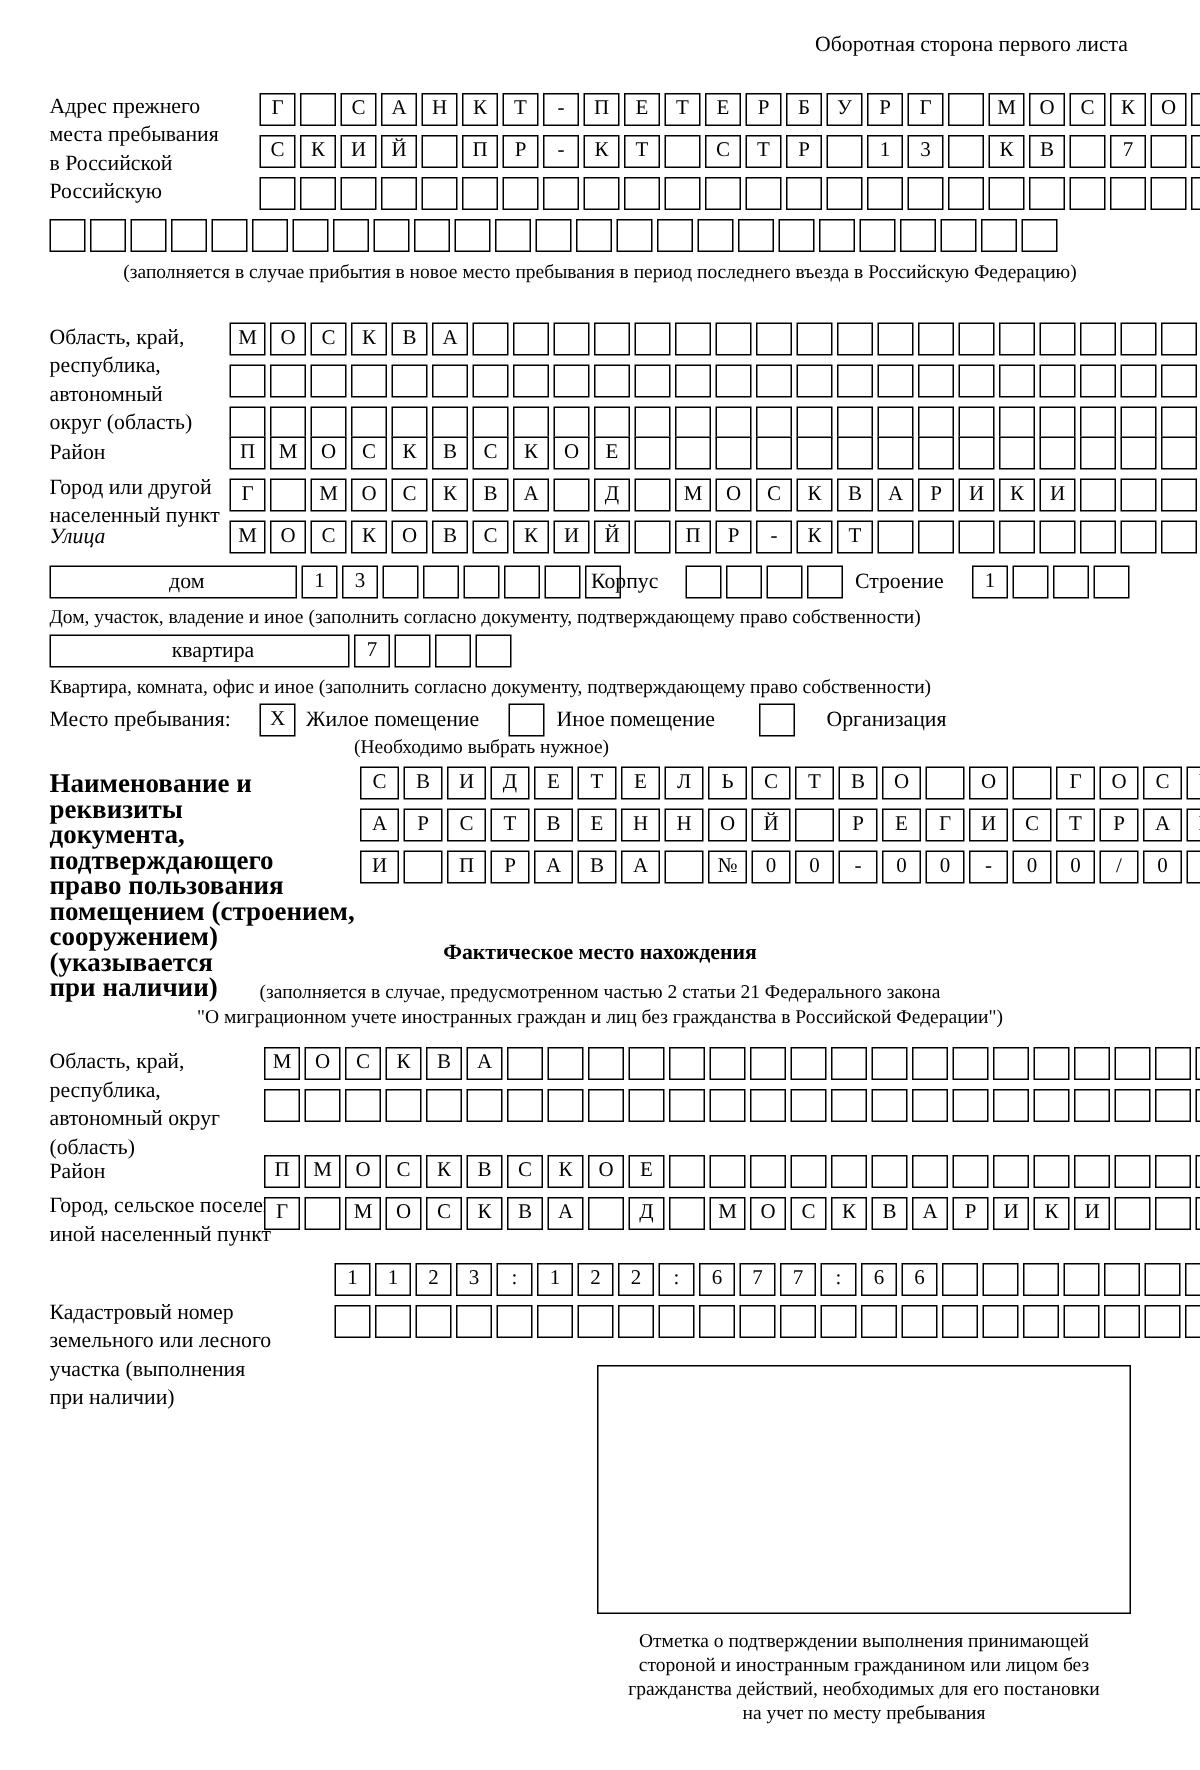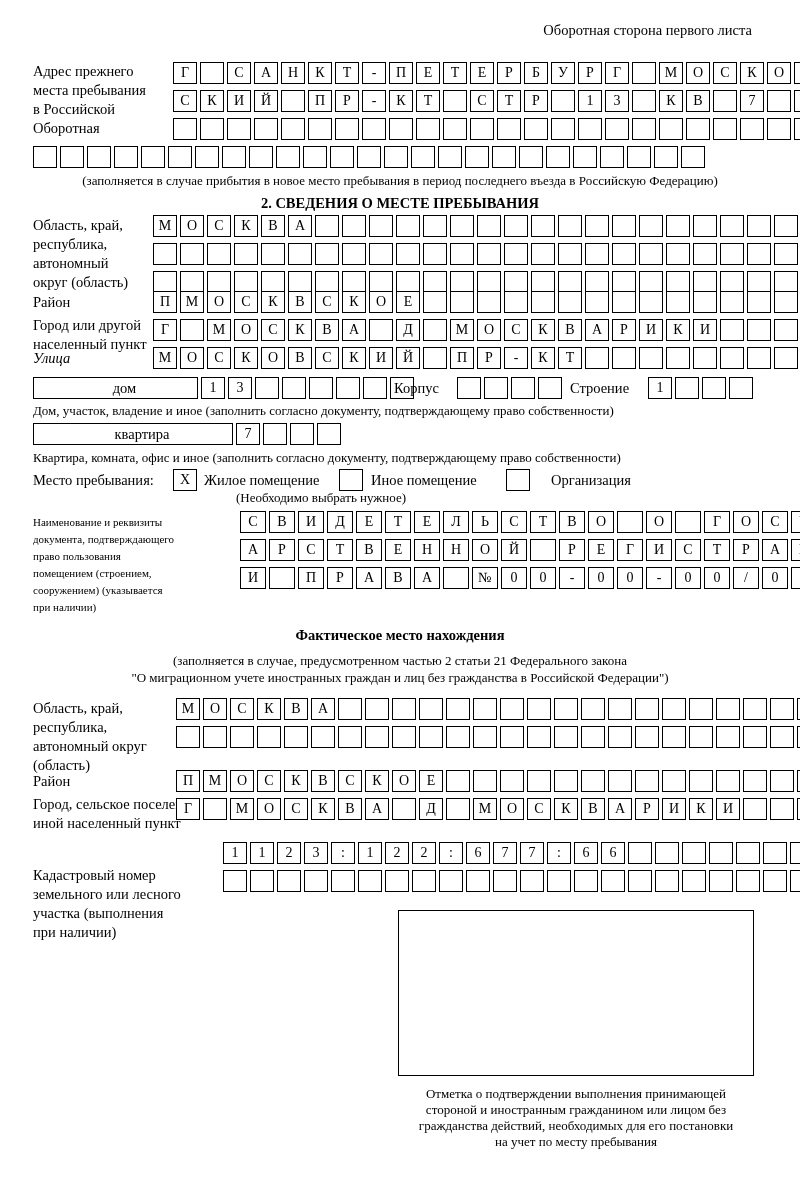--- a/index.html
+++ b/index.html
@@ -26,22 +26,23 @@
     right: 48px;
     top: 22px;
     font-size: 14.5px;
   }
 
   .lbl {
     font-size: 14.5px;
     line-height: 19px;
   }
   .lbl-sm {
-    font-size: 11px;
+    font-size: 18px;
     line-height: 17px;
+    font-weight: bold;
   }
   .center { text-align: center; }
 
   
   .cellrow {
     display: flex;
     gap: 0px;
   }
   .cell {
     width: 24px;
@@ -95,21 +96,21 @@
 <body>
 
 <div class="page">
 
   <div class="abs hdr-right">Оборотная сторона первого листа</div>
 
   <div class="abs lbl" style="left:33px; top:62px; width:140px;">
     <div>Адрес прежнего</div>
     <div>места пребывания</div>
     <div>в Российской</div>
-    <div>Оборотная</div>
+    <div>Российскую</div>
   </div>
 
   <div class="abs cellrow" style="left:173px; top:62px;">
     <div class="cell">Г</div>
     <div class="cell"></div>
     <div class="cell">С</div>
     <div class="cell">А</div>
     <div class="cell">Н</div>
     <div class="cell">К</div>
     <div class="cell">Т</div>
@@ -209,21 +210,20 @@
     <div class="cell"></div>
     <div class="cell"></div>
     <div class="cell"></div>
     <div class="cell"></div>
     <div class="cell"></div>
     <div class="cell"></div>
   </div>
 
   <div class="abs note center" style="left:0px; top:173px; width:800px;">(заполняется в случае прибытия в новое место пребывания в период последнего въезда в Российскую Федерацию)</div>
 
-  <div class="abs sec-title" style="left:0px; top:195px; width:800px;">2. СВЕДЕНИЯ О МЕСТЕ ПРЕБЫВАНИЯ</div>
 
   <div class="abs lbl" style="left:33px; top:216px; width:145px;">
     <div>Область, край,</div>
     <div>республика,</div>
     <div>автономный</div>
     <div>округ (область)</div>
   </div>
 
   <div class="abs cellrow" style="left:153px; top:215px;">
     <div class="cell">М</div>

